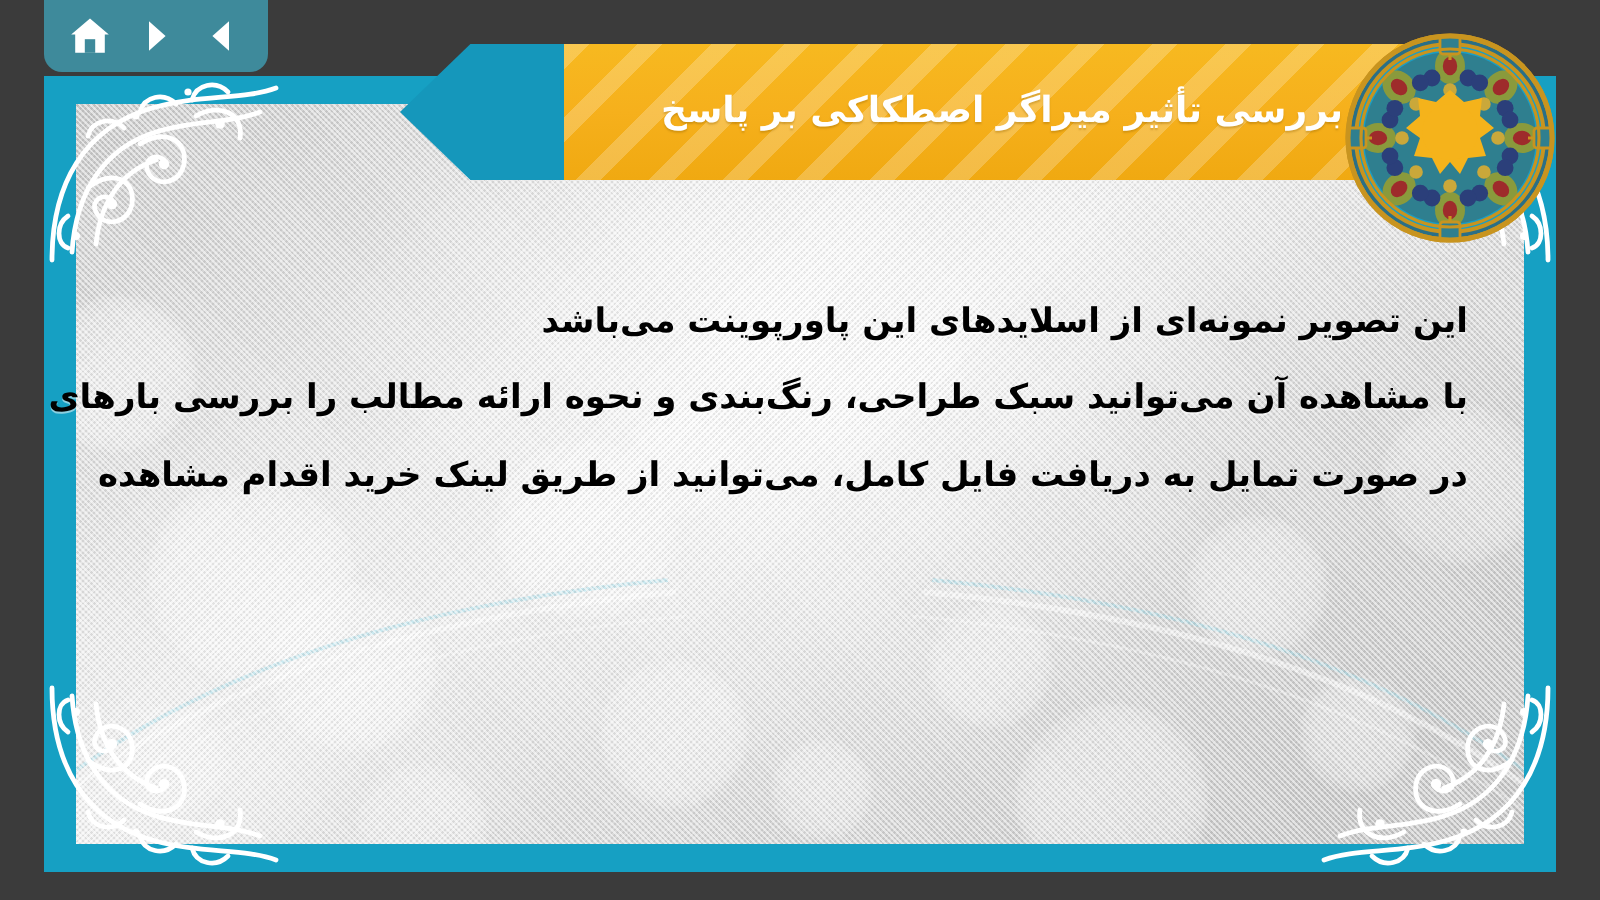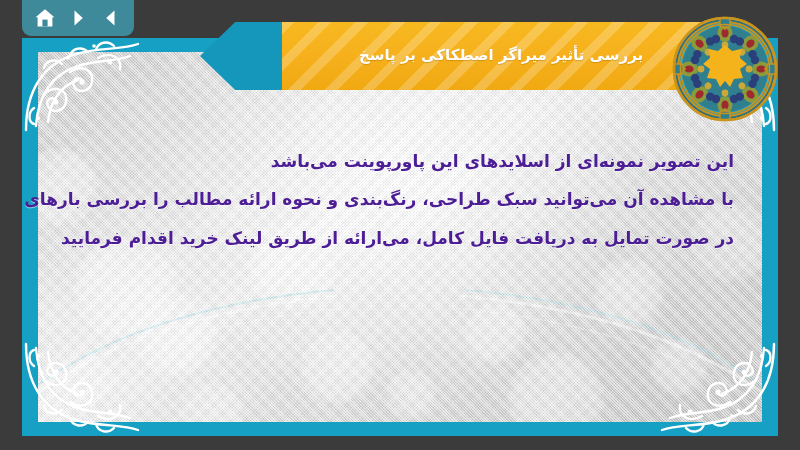--- a/index.html
+++ b/index.html
@@ -131,21 +131,21 @@
         rgba(255,255,255,0.0) 9px, rgba(255,255,255,0.0) 26px),
       linear-gradient(180deg, #f7b920 0%, #f6b01c 50%, #f0a911 100%);
     display: flex;
     flex-direction: column;
     align-items: center;
     justify-content: center;
     overflow: hidden;
   }
   .title-line {
     color: #ffffff;
-    font-size: 15px;
+    font-size: 18px;
     line-height: 1.42;
     font-weight: 700;
     white-space: nowrap;
     text-shadow: 0 1px 1px rgba(150,100,0,0.35);
     direction: rtl;
   }
 
   
   .medallion {
     position: absolute;
@@ -160,21 +160,21 @@
   .body-text {
     position: absolute;
     left: 46px;
     top: 112px;
     width: 666px;
     z-index: 30;
     direction: rtl;
     text-align: right;
   }
   .body-line {
-    color: #4c1d95;
+    color: #000000;
     font-size: 17px;
     line-height: 1.38;
     font-weight: 700;
     margin-bottom: 15px;
     white-space: nowrap;
     text-shadow: 0 1px 0 rgba(255,255,255,0.5);
   }
   .body-line:last-child { margin-bottom: 0; }
 </style>
 </head>
@@ -339,21 +339,21 @@
           <circle cx="88" cy="24" r="2.4"></circle>
           <circle cx="16" cy="80" r="2"></circle>
           <circle cx="46" cy="20" r="1.8"></circle>
         </g>
       </svg>
     </div>
 
     <div class="body-text">
       <div class="body-line">این تصویر نمونه‌ای از اسلایدهای این پاورپوینت می‌باشد</div>
       <div class="body-line">با مشاهده آن می‌توانید سبک طراحی، رنگ‌بندی و نحوه ارائه مطالب را بررسی بارهای</div>
-      <div class="body-line">در صورت تمایل به دریافت فایل کامل، می‌ارائه از طریق لینک خرید اقدام فرمایید</div>
+      <div class="body-line">در صورت تمایل به دریافت فایل کامل، می‌توانید از طریق لینک خرید اقدام مشاهده</div>
     </div>
 
   </div>
 
   <div class="title-banner">
     <div class="banner-tail"></div>
     <div class="banner-body">
       <div class="title-line">بررسی تأثیر میراگر اصطکاکی بر پاسخ</div>
     </div>
   </div>

